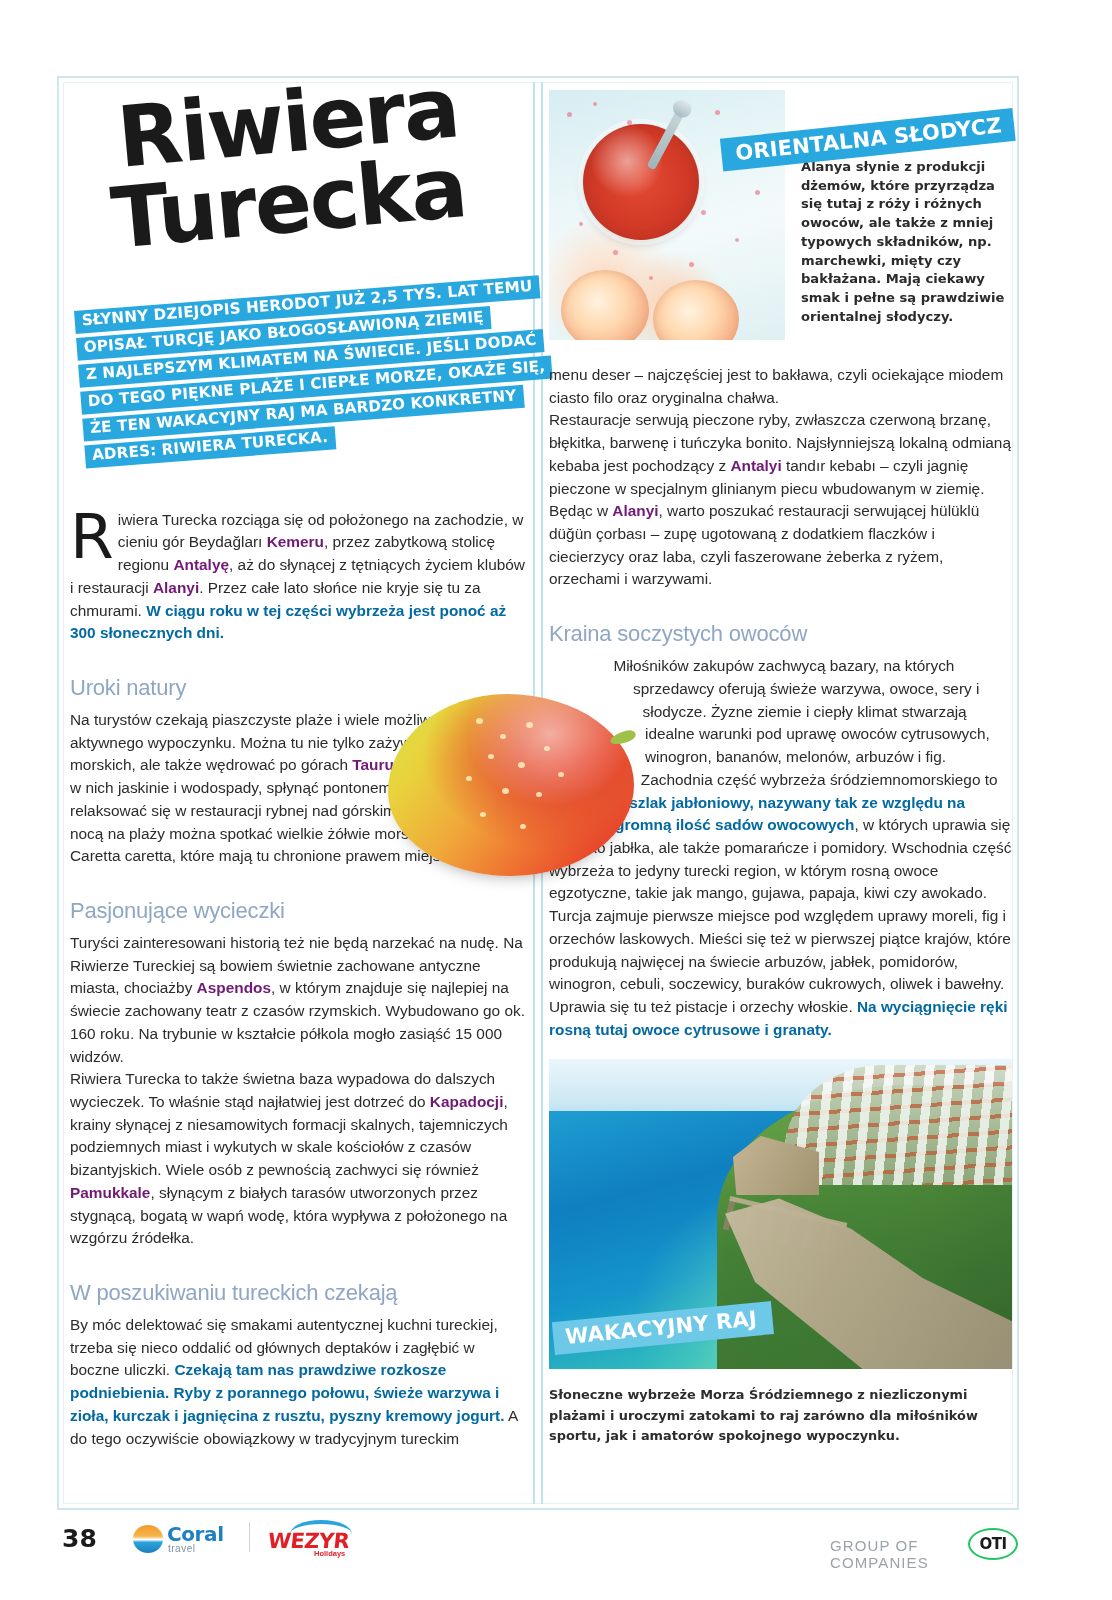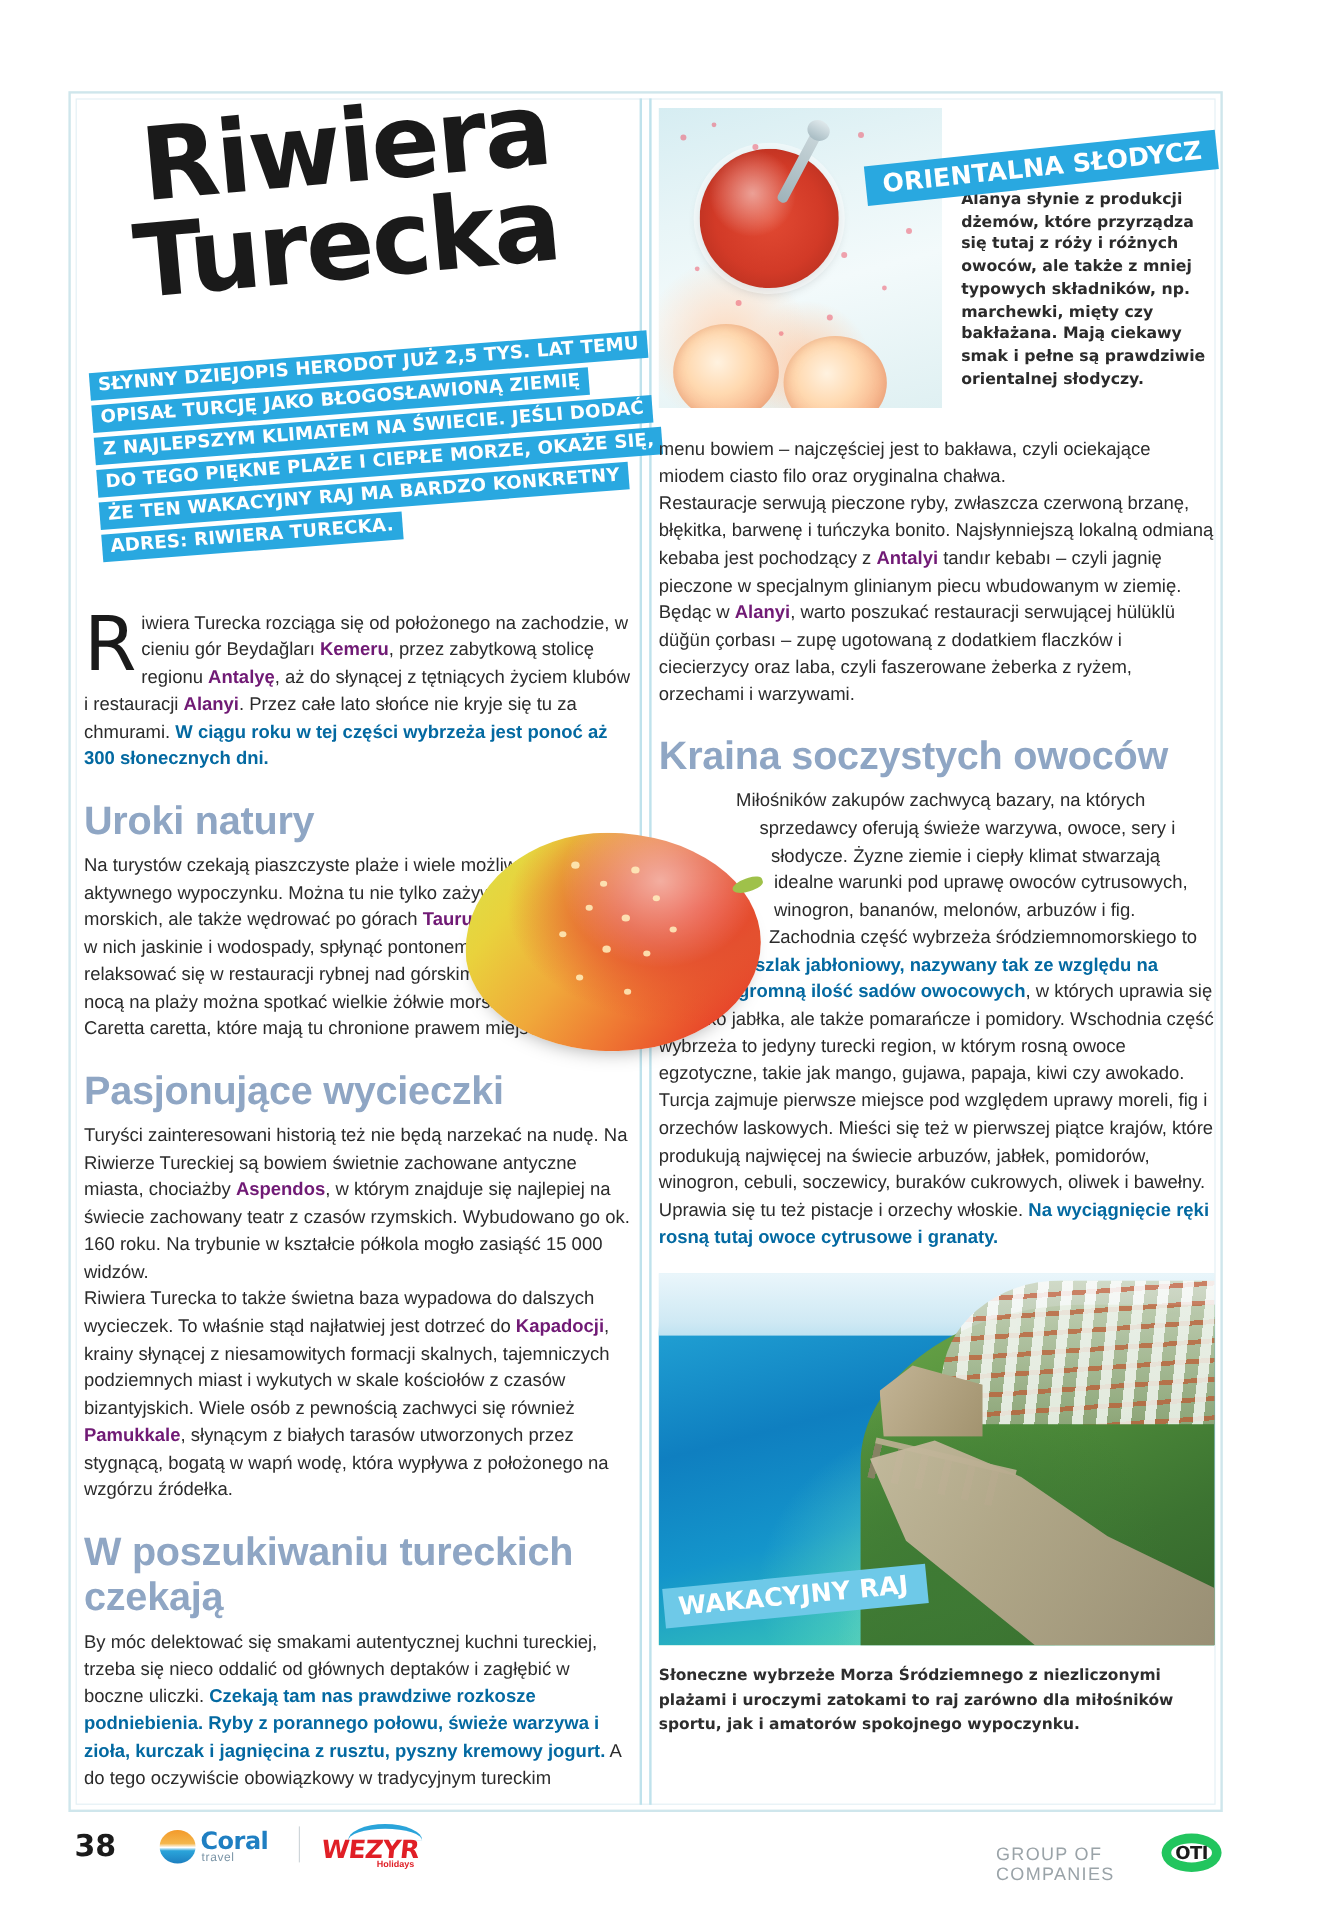--- a/index.html
+++ b/index.html
@@ -107,24 +107,24 @@
     line-height: 0.82;
     font-weight: normal;
     color: #1a1a1a;
     padding-right: 4px;
     margin-top: 2px;
   }
   .hl { color: #701a75; font-weight: bold; }
   .bld { font-weight: bold; color: #0369a1; }
 
   h2.sec {
-    font-size: 33px;
-    font-weight: bold;
+    font-size: 22px;
+    font-weight: normal;
     color: #8fa6c4;
-    margin: 20px 0 8px 0;
+    margin: 30px 0 8px 0;
     letter-spacing: -0.2px;
   }
 
   
   .mango {
     position: absolute;
     left: 380px; top: 688px;
     width: 262px; height: 205px;
     z-index: 5;
     pointer-events: none;
@@ -409,21 +409,21 @@
     right: 92px; top: 12px;
     width: 190px; height: 34px;
   }
   .logo-oti .gc {
     position: absolute; right: 56px; top: 9px;
     font-size: 15px; color: #9aa3a8; letter-spacing: 1.1px;
   }
   .logo-oti .badge {
     position: absolute; right: 2px; top: 0px;
     width: 50px; height: 32px; border-radius: 50%;
-    border: 8px solid #22c55e;
+    border: 2px solid #22c55e;
     display: flex; align-items: center; justify-content: center;
     font-family: "DejaVu Sans", sans-serif;
     font-size: 15px; font-weight: bold; color: #1b1b1b;
     letter-spacing: -0.5px;
   }
 </style>
 </head>
 <body>
 
 <div class="page">
@@ -519,21 +519,21 @@
         <div class="dot" style="left:30px;  top:132px; width:4px; height:4px;"></div>
         <div class="dot" style="left:206px; top:100px; width:5px; height:5px;"></div>
       </div>
       <div class="sweets-banner">ORIENTALNA SŁODYCZ</div>
       <div class="sweets-text">Alanya słynie z produkcji dżemów, które przyrządza się tutaj z róży i różnych owoców, ale także z mniej typowych składników, np. marchewki, mięty czy bakłażana. Mają ciekawy smak i pełne są prawdziwie orientalnej słodyczy.</div>
     </div>
 
     <div class="right-body">
 
       <p class="body">
-        <span>menu bowiem – najczęściej jest to bakława, czyli ociekające miodem ciasto filo oraz oryginalna chałwa.</span>
+        <span>menu deser – najczęściej jest to bakława, czyli ociekające miodem ciasto filo oraz oryginalna chałwa.</span>
       </p>
       <p class="body">
         <span>Restauracje serwują pieczone ryby, zwłaszcza czerwoną brzanę, błękitka, barwenę i tuńczyka bonito. Najsłynniejszą lokalną odmianą kebaba jest pochodzący z </span><span class="hl">Antalyi</span><span> tandır kebabı – czyli jagnię pieczone w specjalnym glinianym piecu wbudowanym w ziemię. Będąc w </span><span class="hl">Alanyi</span><span>, warto poszukać restauracji serwującej hülüklü düğün çorbası – zupę ugotowaną z dodatkiem flaczków i ciecierzycy oraz laba, czyli faszerowane żeberka z ryżem, orzechami i warzywami.</span>
       </p>
 
       <h2 class="sec">Kraina soczystych owoców</h2>
 
       <div class="fruit-flow">
         <div class="spacer"></div>
         <p class="body wrap-right">

